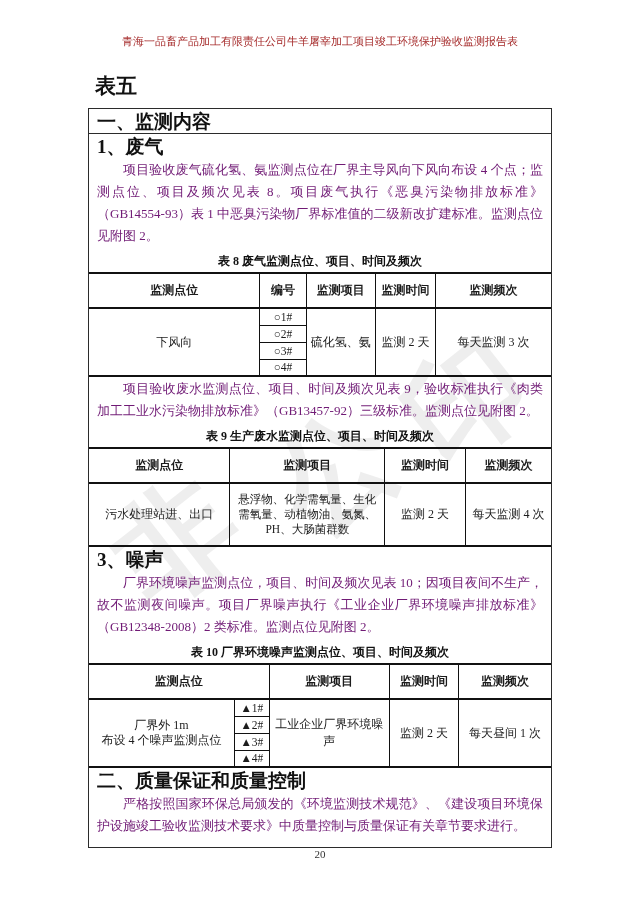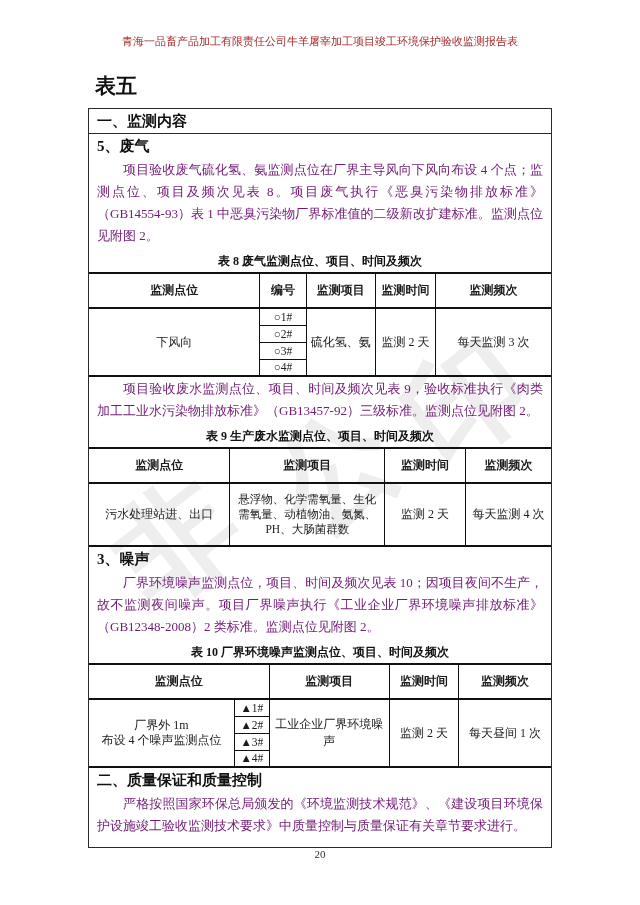--- a/index.html
+++ b/index.html
@@ -49,21 +49,21 @@
   
   .main-box {
     position:absolute; left:88px; top:108px;
     width:464px; min-height:704px;
     border:1.5px solid #2b2b2b;
     background:transparent;
     z-index:1;
   }
 
   .sec-head {
-    font-size:15px; font-weight:bold;
+    font-size:19px; font-weight:bold;
     line-height:23px; padding:1px 8px 0 8px;
     color:#111;
   }
   .sec-head.rule { border-bottom:1px solid #2b2b2b; }
 
   .para {
     font-size:13px; line-height:22px;
     text-align:justify; text-indent:2em;
     padding:1px 8px 2px 8px; color:#701a75;
   }
@@ -97,21 +97,21 @@
 <span class="wm" id="wm3">印</span>
 
 <div class="doc-header">青海一品畜产品加工有限责任公司牛羊屠宰加工项目竣工环境保护验收监测报告表</div>
 
 <div class="table-label">表五</div>
 
 <div class="main-box">
 
   <div class="sec-head rule">一、监测内容</div>
 
-  <div class="sec-head">5、废气</div>
+  <div class="sec-head">1、废气</div>
   <div class="para">项目验收废气硫化氢、氨监测点位在厂界主导风向下风向布设 4 个点；监测点位、项目及频次见表 8。项目废气执行《恶臭污染物排放标准》（GB14554-93）表 1 中恶臭污染物厂界标准值的二级新改扩建标准。监测点位见附图 2。</div>
 
   <div class="tbl-title">表 8 废气监测点位、项目、时间及频次</div>
   <table class="t8">
     <colgroup>
       <col style="width:37%">
         <col style="width:10%">
         <col style="width:15%">
         <col style="width:13%">
         <col style="width:25%">

